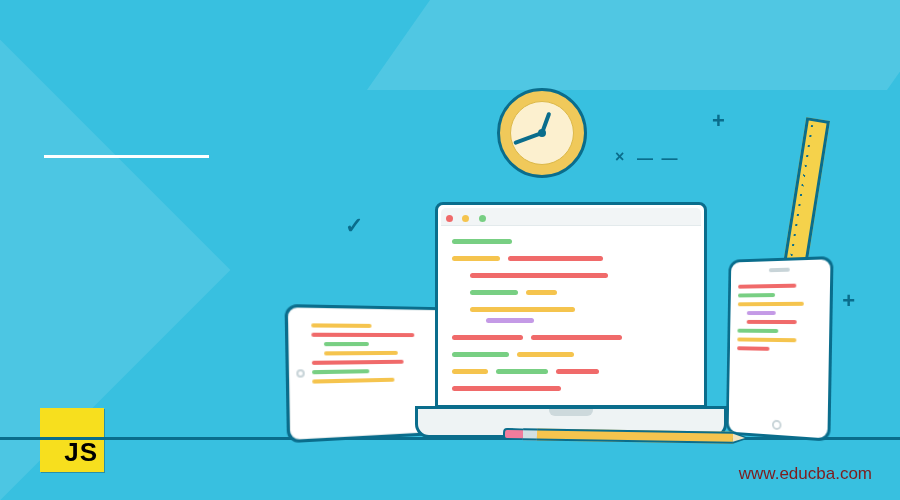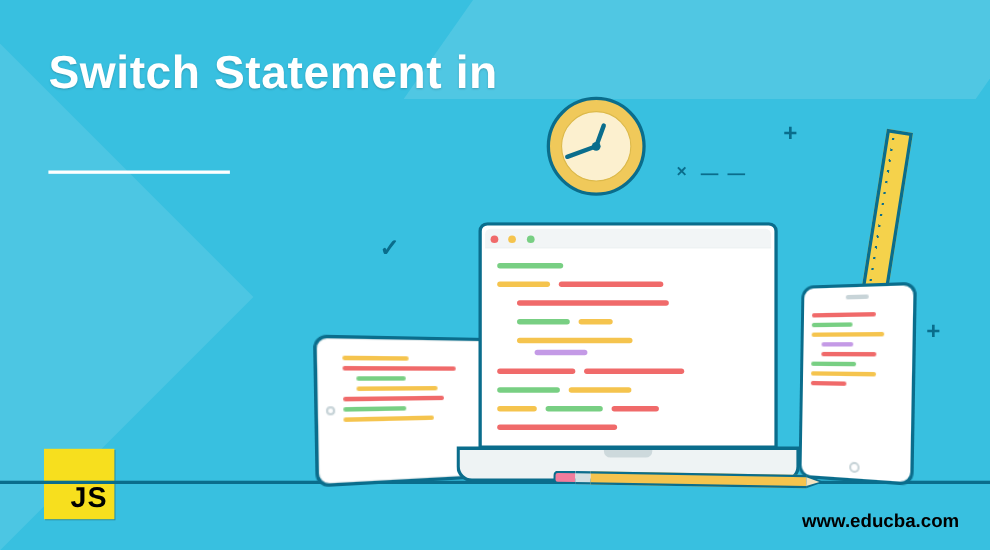--- a/index.html
+++ b/index.html
@@ -45,23 +45,23 @@
     left: 44px;
     top: 155px;
     width: 165px;
     height: 3px;
     background: #fff;
   }
   .website {
     position: absolute;
     right: 28px;
     bottom: 16px;
-    color: #000000;
+    color: #7f1d1d;
     font-size: 17px;
-    font-weight: 700;
+    font-weight: 400;
   }
   .js-badge {
     position: absolute;
     left: 40px;
     bottom: 28px;
     width: 64px;
     height: 64px;
     background: #f7df1e;
     display: flex;
     align-items: flex-end;
@@ -251,21 +251,21 @@
   .c-red{background:#f06a6a;} .c-yel{background:#f5c44e;} .c-grn{background:#78cf83;} .c-pur{background:#c49ae6;}
 
 </style>
 </head>
 <body>
 
 <div class="bg-shape-left"></div>
 <div class="bg-shape-top"></div>
 
 <h1 class="title">
-  <span>Switch Statement in</span><br>
+  <br>
 </h1>
 <div class="title-underline"></div>
 
 <div class="js-badge">
   <span>JS</span>
 </div>
 
 <div class="horizon"></div>
 
 <div class="website">www.educba.com</div>

